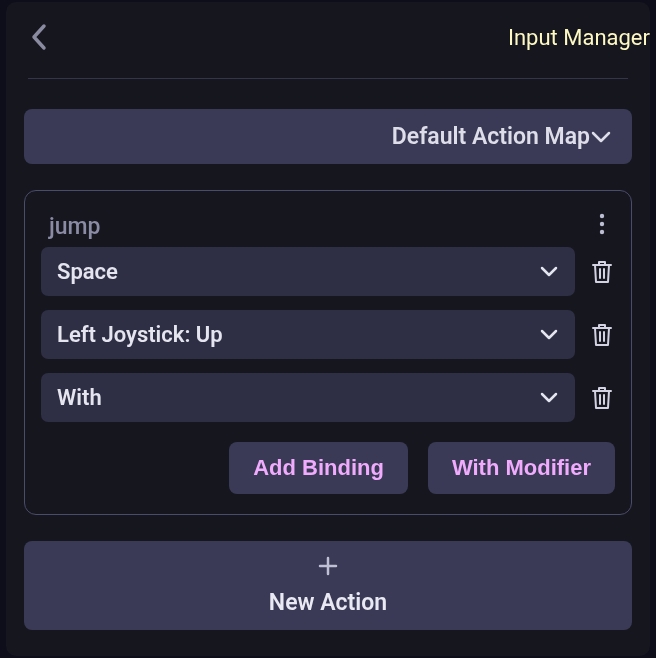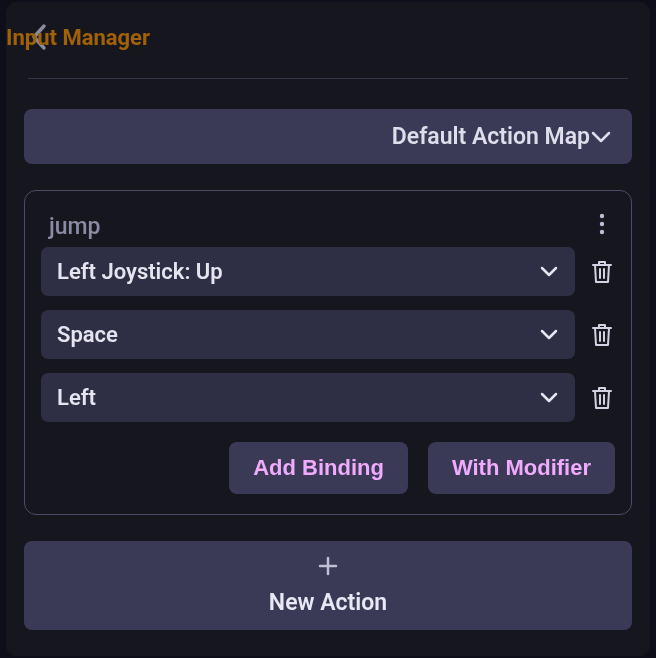--- a/index.html
+++ b/index.html
@@ -25,24 +25,24 @@
   }
   .back-btn {
     color: #8a8aa0;
     cursor: pointer;
     display: flex;
     align-items: center;
   }
   .title {
     position: absolute;
     left: 0; right: 0;
-    text-align: left;
-    color: #a16207;
+    text-align: right;
+    color: #fef9c3;
     font-size: 22px;
-    font-weight: 700;
+    font-weight: 400;
     pointer-events: none;
   }
   .divider {
     height: 1px;
     background: #34344a;
     margin: 0 22px 30px 22px;
   }
   .content { padding: 0 18px; }
   .select-main {
     background: #3a3a56;
@@ -178,61 +178,61 @@
           <svg width="6" height="22" viewBox="0 0 6 22" fill="currentColor">
               <circle cx="3" cy="3" r="2.2"></circle>
               <circle cx="3" cy="11" r="2.2"></circle>
               <circle cx="3" cy="19" r="2.2"></circle>
             </svg>
         </div>
       </div>
 
       <div class="binding-row">
         <div class="binding-select">
-          <span>Left Joystick: Up</span>
+          <span>Space</span>
           <span class="chev">
               <svg width="20" height="13" viewBox="0 0 20 13" fill="none" stroke="currentColor" stroke-width="2.5" stroke-linecap="round" stroke-linejoin="round">
                 <polyline points="3 3 10 10 17 3"></polyline>
               </svg>
             </span>
         </div>
         <div class="trash">
           <svg width="22" height="24" viewBox="0 0 22 24" fill="none" stroke="currentColor" stroke-width="2" stroke-linecap="round" stroke-linejoin="round">
               <polyline points="2 5 20 5"></polyline>
               <path d="M4 5 L5 22 L17 22 L18 5"></path>
               <path d="M8 5 L8 2 L14 2 L14 5"></path>
               <line x1="9" y1="9" x2="9" y2="18"></line>
               <line x1="13" y1="9" x2="13" y2="18"></line>
             </svg>
         </div>
       </div>
 
       <div class="binding-row">
         <div class="binding-select">
-          <span>Space</span>
+          <span>Left Joystick: Up</span>
           <span class="chev">
               <svg width="20" height="13" viewBox="0 0 20 13" fill="none" stroke="currentColor" stroke-width="2.5" stroke-linecap="round" stroke-linejoin="round">
                 <polyline points="3 3 10 10 17 3"></polyline>
               </svg>
             </span>
         </div>
         <div class="trash">
           <svg width="22" height="24" viewBox="0 0 22 24" fill="none" stroke="currentColor" stroke-width="2" stroke-linecap="round" stroke-linejoin="round">
               <polyline points="2 5 20 5"></polyline>
               <path d="M4 5 L5 22 L17 22 L18 5"></path>
               <path d="M8 5 L8 2 L14 2 L14 5"></path>
               <line x1="9" y1="9" x2="9" y2="18"></line>
               <line x1="13" y1="9" x2="13" y2="18"></line>
             </svg>
         </div>
       </div>
 
       <div class="binding-row">
         <div class="binding-select">
-          <span>Left</span>
+          <span>With</span>
           <span class="chev">
               <svg width="20" height="13" viewBox="0 0 20 13" fill="none" stroke="currentColor" stroke-width="2.5" stroke-linecap="round" stroke-linejoin="round">
                 <polyline points="3 3 10 10 17 3"></polyline>
               </svg>
             </span>
         </div>
         <div class="trash">
           <svg width="22" height="24" viewBox="0 0 22 24" fill="none" stroke="currentColor" stroke-width="2" stroke-linecap="round" stroke-linejoin="round">
               <polyline points="2 5 20 5"></polyline>
               <path d="M4 5 L5 22 L17 22 L18 5"></path>

